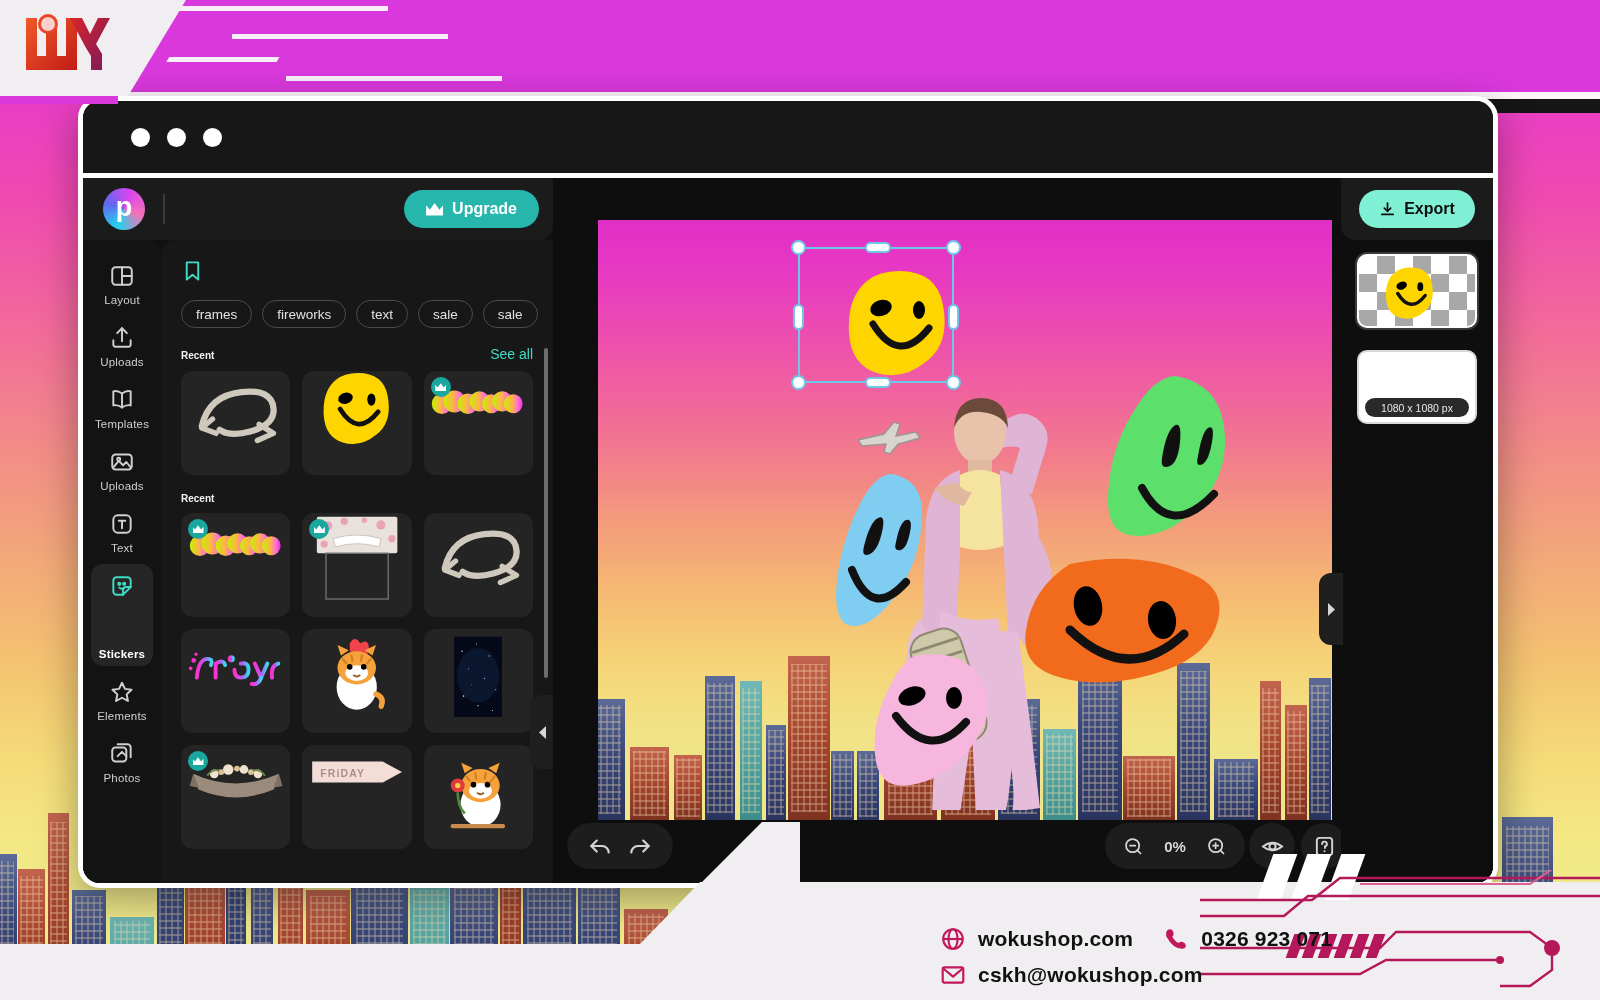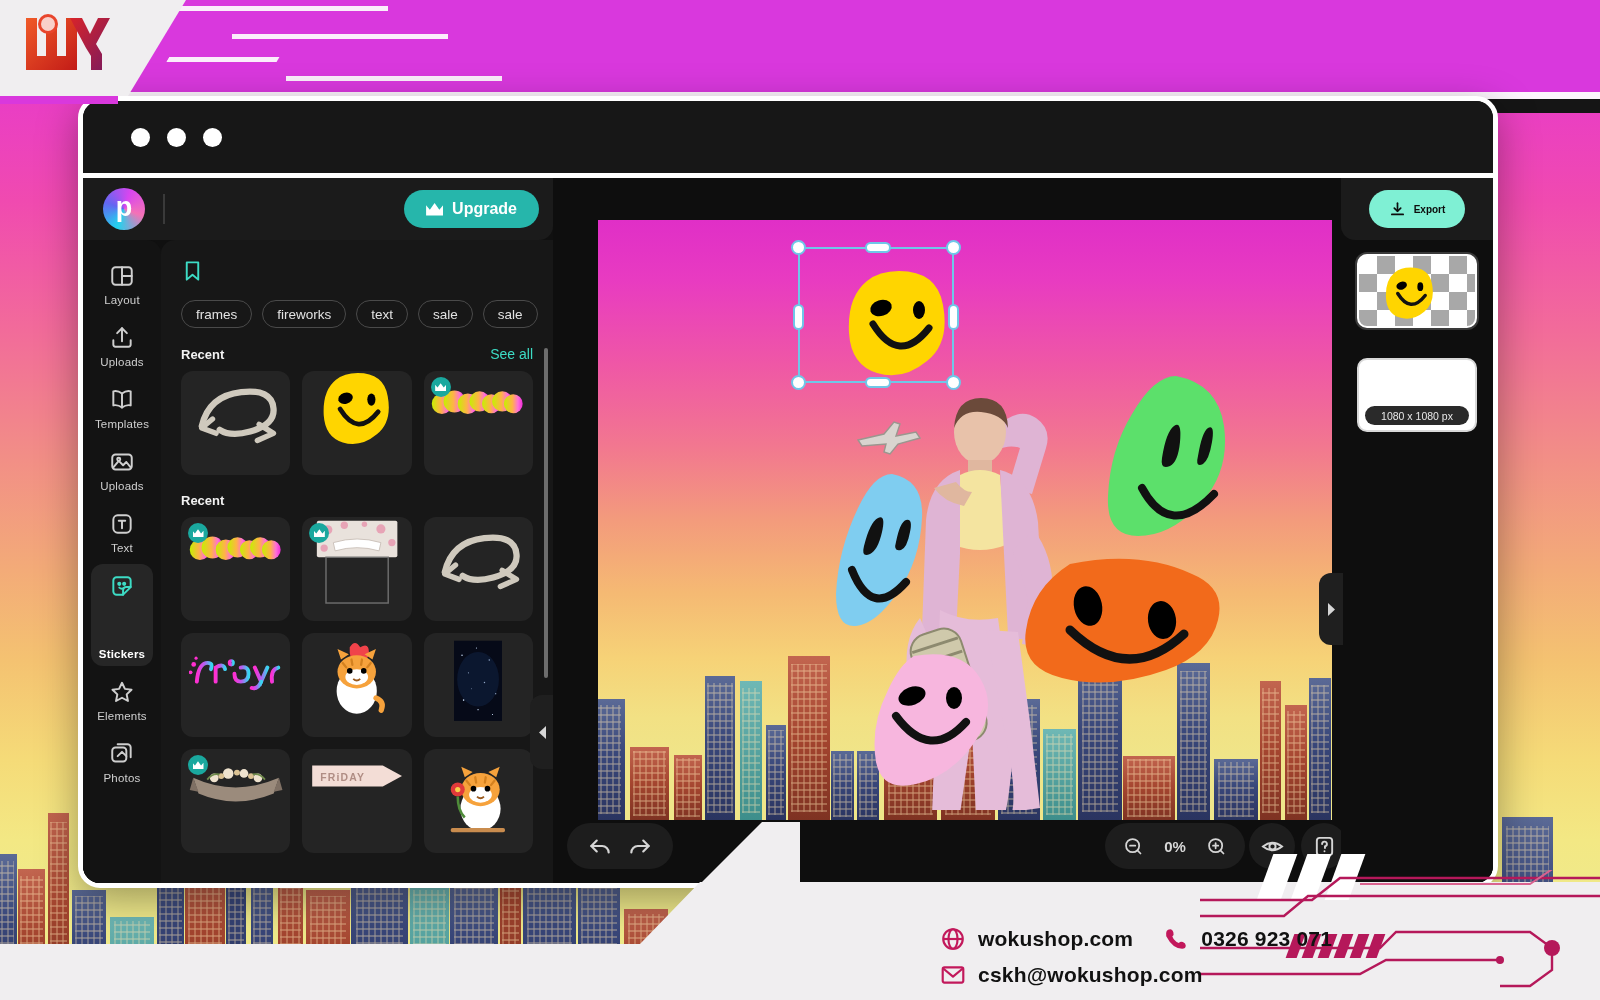--- a/index.html
+++ b/index.html
@@ -135,21 +135,21 @@
   .bookmark-ic { width: 23px; height: 26px; color:#3ddcc5; cursor:pointer; }
 
   .chips { display:flex; gap: 10px; margin-top: 16px; }
   .chip {
     border: 1.5px solid #4a4a4a; border-radius: 16px; height: 28px;
     padding: 0 14px; display:flex; align-items:center;
     font-size: 13.5px; color:#e2e2e2; white-space: nowrap; cursor: pointer;
   }
 
   .sec-head { display:flex; align-items:baseline; margin-top: 18px; margin-bottom: 9px; padding-right: 4px; }
-  .sec-title { font-size: 13px; font-weight:700; color:#f2f2f2;text-align:right; }
+  .sec-title { font-size: 10px; font-weight:700; color:#f2f2f2;text-align:right; }
   .see-all { margin-left:auto; font-size: 14px; color:#3ddcc5; cursor:pointer; }
 
   .grid { display:grid; grid-template-columns: repeat(3, 1fr); gap: 12px; padding-right: 4px; }
   .cell {
     height: 104px; background:#242424; border-radius: 12px; position:relative;
     display:flex; align-items:flex-start; justify-content:center; overflow:hidden; cursor:pointer;
   }
   .pro-badge {
     position:absolute; left:7px; top:6px; width:20px; height:20px; border-radius:50%;
     background:#1aa89e; display:flex; align-items:center; justify-content:center; z-index:3;
@@ -217,23 +217,23 @@
     position:absolute; right: -6px; bottom: 14px; width: 46px; height:46px; background:#1d1d1d;
     border-radius: 23px; display:flex; align-items:center; justify-content:center;
   }
 
   
   .right-col { width: 152px; background:#0e0e0e; position:relative; display:flex; flex-direction:column; }
   .export-wrap { height: 62px; background:#1b1b1b; border-radius: 0 0 0 14px; display:flex; align-items:center; justify-content:center; }
   .export-btn {
     background:#7ff0d4; color:#0d0d0d; border:none; border-radius: 20px;
     height: 38px; padding: 0 20px; display:flex; align-items:center; gap:8px;
-    font-size:10px; font-weight:700; cursor:pointer; font-family:"Liberation Sans", sans-serif;
-  }
-  .thumbs { padding: 14px 16px; display:flex; flex-direction:column; gap: 30px; }
+    font-size:16px; font-weight:700; cursor:pointer; font-family:"Liberation Sans", sans-serif;
+  }
+  .thumbs { padding: 14px 16px; display:flex; flex-direction:column; gap: 22px; }
   .thumb {
     width: 100%; height: 74px; border-radius: 10px; border: 2.5px solid #d8d8d8;
     position:relative; overflow:hidden; cursor:pointer; background:#fff;
   }
   .thumb.sel { border-color:#fff; box-shadow: 0 0 0 2px #3a3a3a; }
   .checker {
     position:absolute; inset:0;
     background-image:
       linear-gradient(45deg,#a8a8a8 25%,transparent 25%,transparent 75%,#a8a8a8 75%),
       linear-gradient(45deg,#a8a8a8 25%,transparent 25%,transparent 75%,#a8a8a8 75%);

